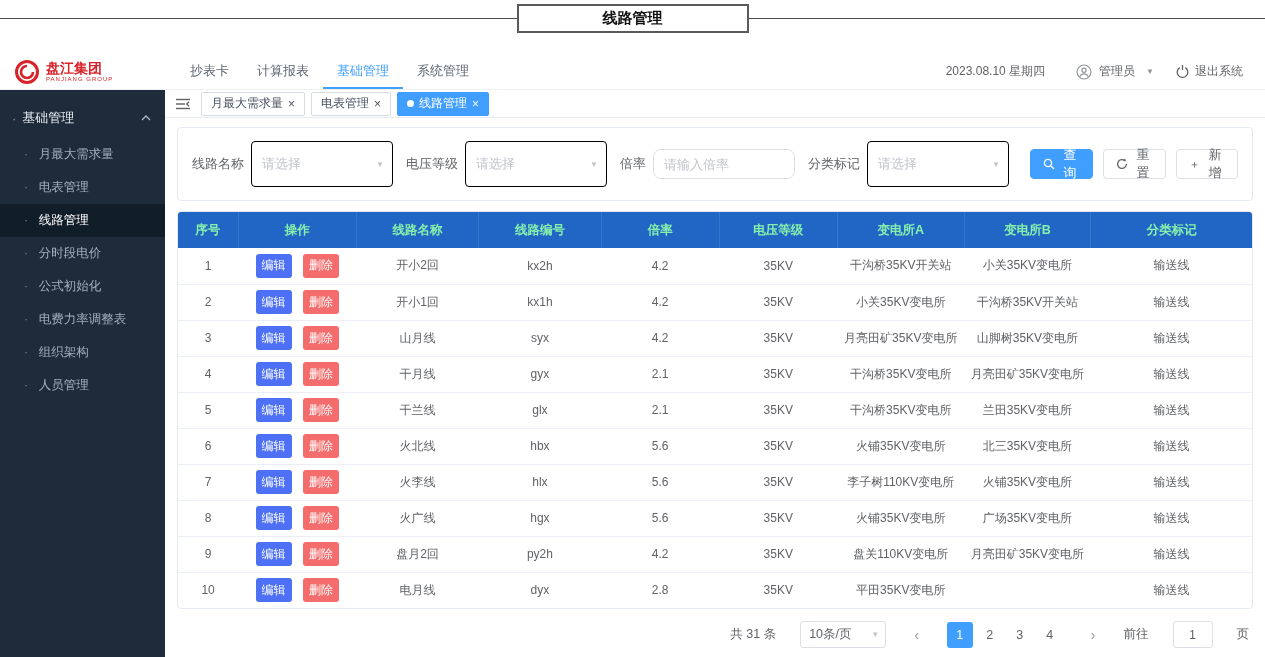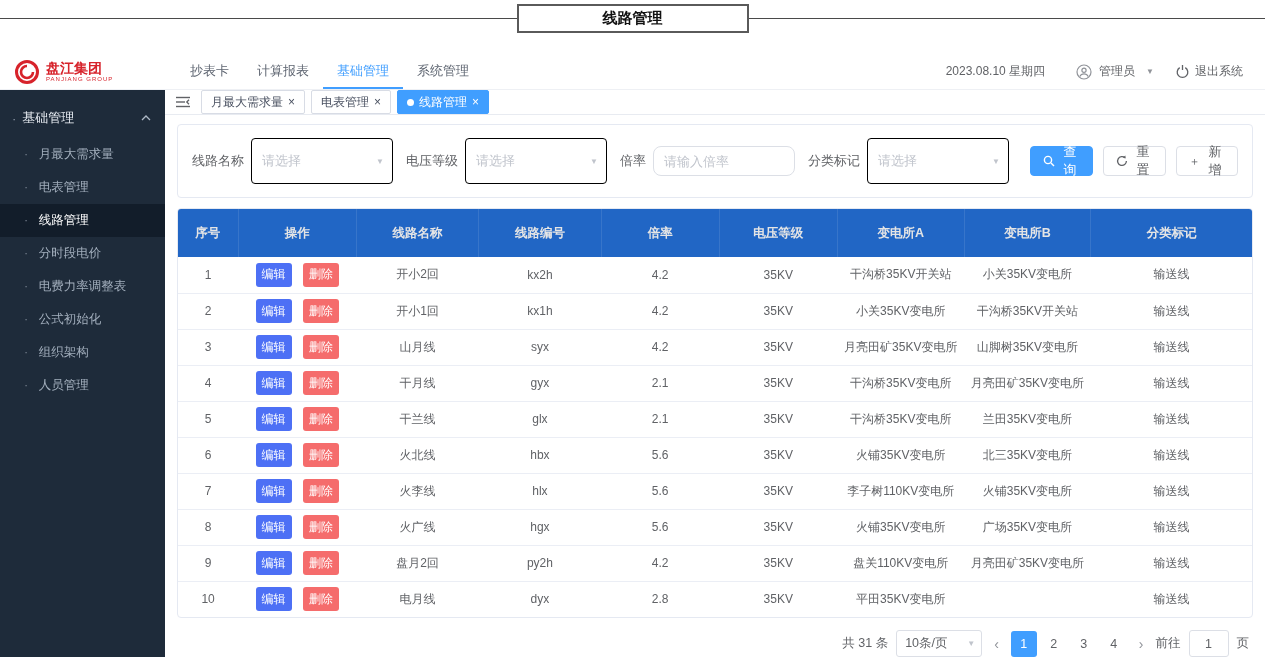--- a/index.html
+++ b/index.html
@@ -73,34 +73,34 @@
   .btn { height:30px; padding:0 12px; border-radius:4px; border:1px solid #dcdfe6;
     background:#fff; color:#606266; font-size:13px; display:inline-flex;
     align-items:center; gap:5px; cursor:pointer;
     font-family:"Liberation Sans","DejaVu Sans",sans-serif; }
   .btn.primary { background:#409eff; border-color:#409eff; color:#fff; }
   .btn-group { display:flex; gap:10px; margin-left:8px;align-items:center; }
 
   
   .table-card { margin-top:10px; border:1px solid #e5e9f2; border-radius:4px; overflow:hidden; }
   table { width:100%; border-collapse:collapse; table-layout:fixed; text-align:center; }
-  thead th { background:#2166c5; color:#e5e5e5; height:48px; font-size:12.5px;
+  thead th { background:#2166c5; color:#86efac; height:36px; font-size:12.5px;
     font-weight:bold; border-right:1px solid rgba(255,255,255,0.10); }
   thead th:last-child { border-right:none; }
   tbody td { height:36px; font-size:12px; color:#606266; border-bottom:1px solid #ebeef5;
     overflow:hidden; white-space:nowrap; text-overflow:ellipsis; }
   tbody tr:last-child td { border-bottom:none; }
   .mini { height:24px; padding:0 6px; border:none; border-radius:3px; color:#fff;
     font-size:12px; cursor:pointer; font-family:"Liberation Sans","DejaVu Sans",sans-serif; }
   .mini.edit { background:#4d70f5; margin-right:8px; }
   .mini.del { background:#f56c6c; }
 
   
   .pagination { margin-top:12px; display:flex; justify-content:flex-end; align-items:center;
-    gap:8px; font-size:12.5px; color:#606266; padding-right:4px; }
+    gap:24px; font-size:12.5px; color:#606266; padding-right:4px; }
   .size-sel { position:relative; width:86px; height:27px; border:1px solid #dcdfe6;
     border-radius:3px; display:flex; align-items:center; padding:0 18px 0 8px;
     color:#606266; cursor:pointer; background:#fff; }
   .size-sel .sel-caret { position:absolute; right:6px; font-size:8px; color:#c0c4cc; }
   .page-btn { min-width:26px; height:26px; display:inline-flex; align-items:center;
     justify-content:center; border-radius:3px; color:#606266; cursor:pointer;
     background:transparent; border:none; font-size:12.5px;
     font-family:"Liberation Sans","DejaVu Sans",sans-serif; }
   .page-btn.active { background:#409eff; color:#fff; }
   .page-arrow { font-size:14px; color:#909399; cursor:pointer; padding:0 4px; }
@@ -189,24 +189,24 @@
           <li class="side-item">
     <span>电表管理</span>
   </li>
           <li class="side-item active">
     <span>线路管理</span>
   </li>
           <li class="side-item">
     <span>分时段电价</span>
   </li>
           <li class="side-item">
+    <span>公式初始化</span>
+  </li>
+          <li class="side-item">
     <span>电费力率调整表</span>
-  </li>
-          <li class="side-item">
-    <span>公式初始化</span>
   </li>
           <li class="side-item">
     <span>组织架构</span>
   </li>
           <li class="side-item">
     <span>人员管理</span>
   </li>
         </ul>
     </aside>
 

